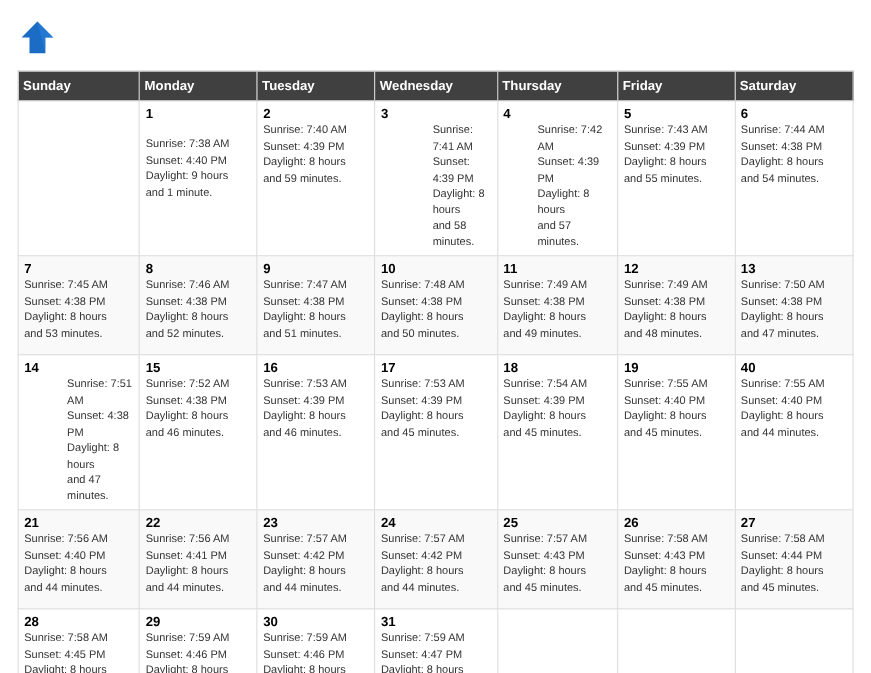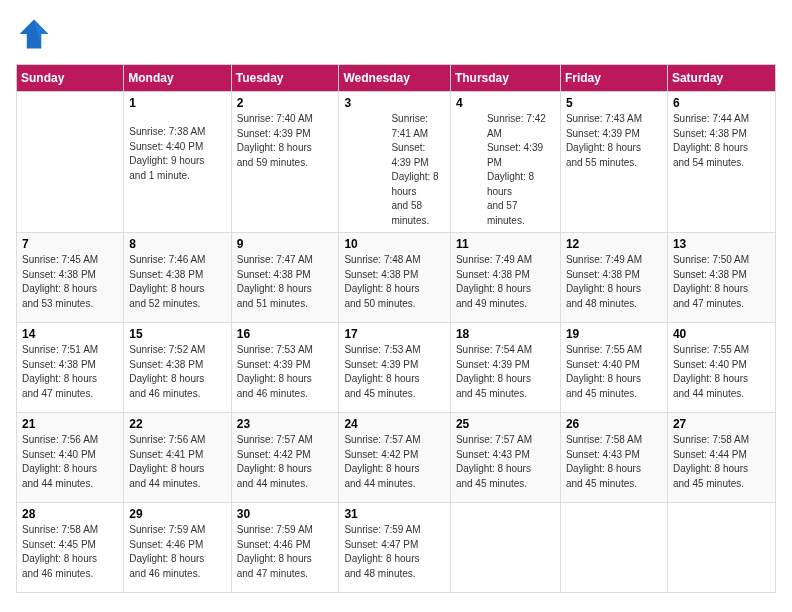--- a/index.html
+++ b/index.html
@@ -43,21 +43,21 @@
     .subtitle {
       font-size: 14px;
       color: #555;
     }
     .calendar {
       width: 100%;
       border-collapse: collapse;
       font-size: 10.5px;
     }
     .calendar th {
-      background: #be185d;
+      background: #404040;
       color: #fff;
       padding: 6px 4px;
       text-align: left;
       font-size: 12px;
       font-weight: bold;
       border: 1px solid #ccc;
     }
     .calendar td {
       border: 1px solid #ddd;
       padding: 4px 5px;
@@ -207,21 +207,21 @@
           <span class="day-num">13</span>
           <div class="day-info" style="white-space: pre-line;">Sunrise: 7:50 AM
 Sunset: 4:38 PM
 Daylight: 8 hours
 and 47 minutes.</div>
         </td>
       </tr>
       <tr>
         <td>
           <span class="day-num">14</span>
-          <div class="day-info" style="white-space: pre-line;">Sunrise: 7:51 AM
+          <div class="day-info" style="white-space: pre-line; margin-left: 39px;">Sunrise: 7:51 AM
 Sunset: 4:38 PM
 Daylight: 8 hours
 and 47 minutes.</div>
         </td>
         <td>
           <span class="day-num">15</span>
           <div class="day-info" style="white-space: pre-line;">Sunrise: 7:52 AM
 Sunset: 4:38 PM
 Daylight: 8 hours
 and 46 minutes.</div>

